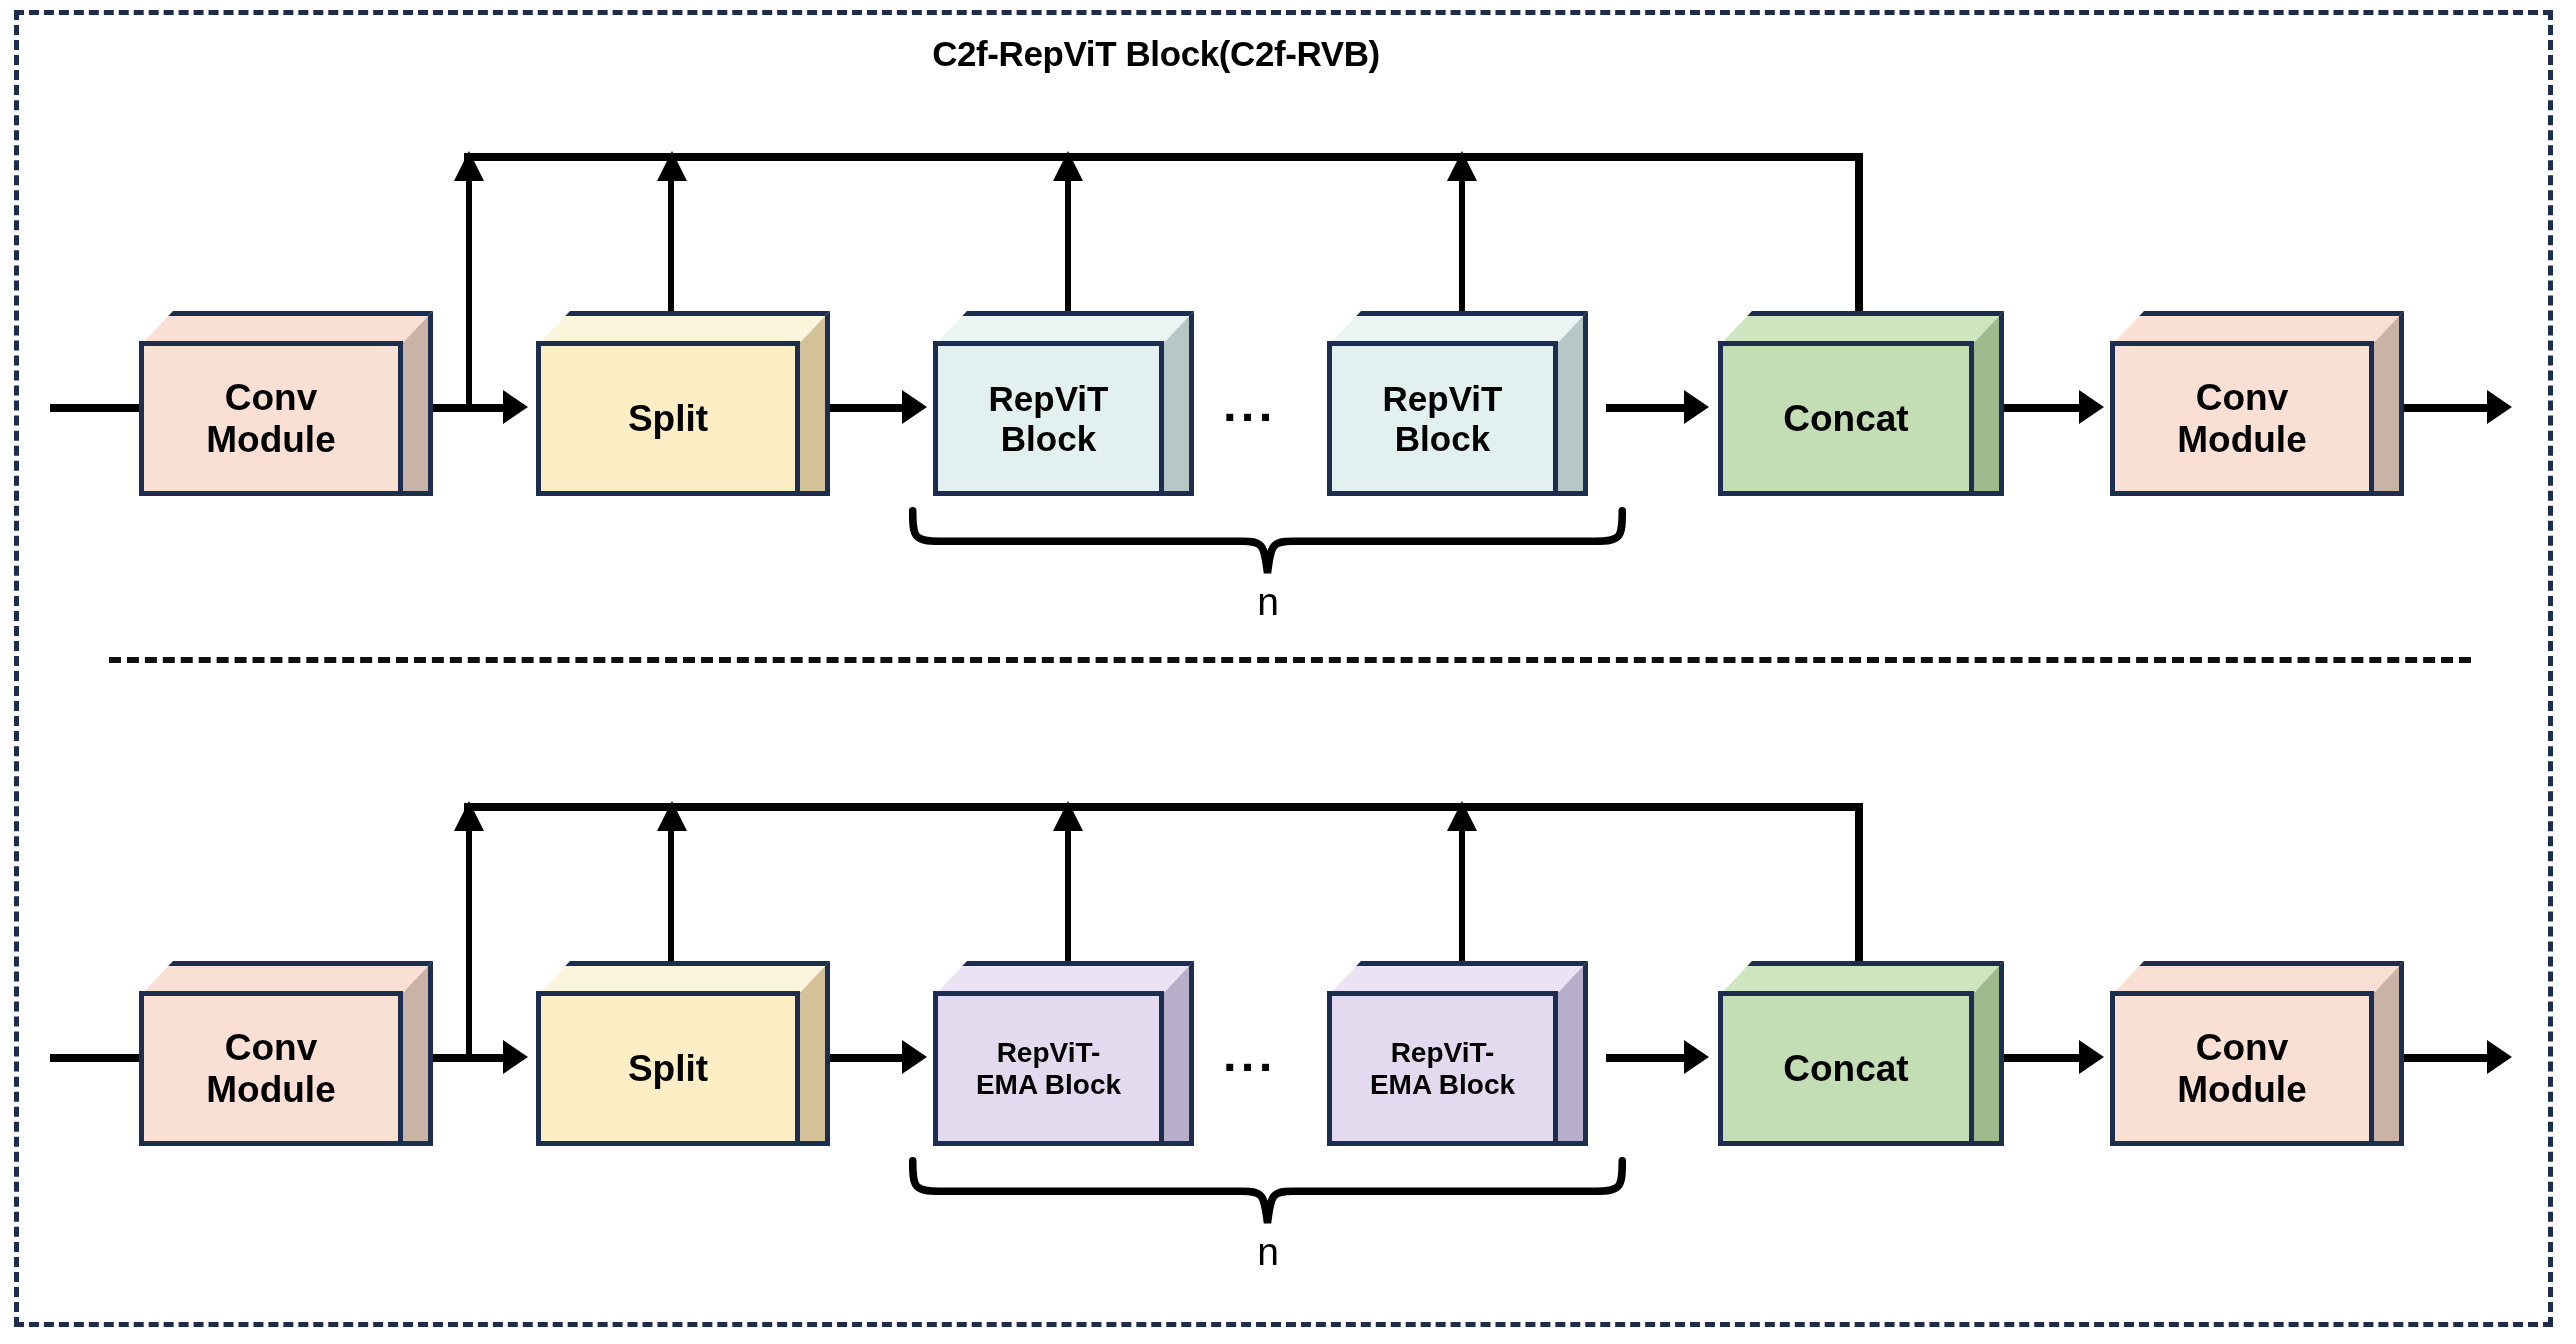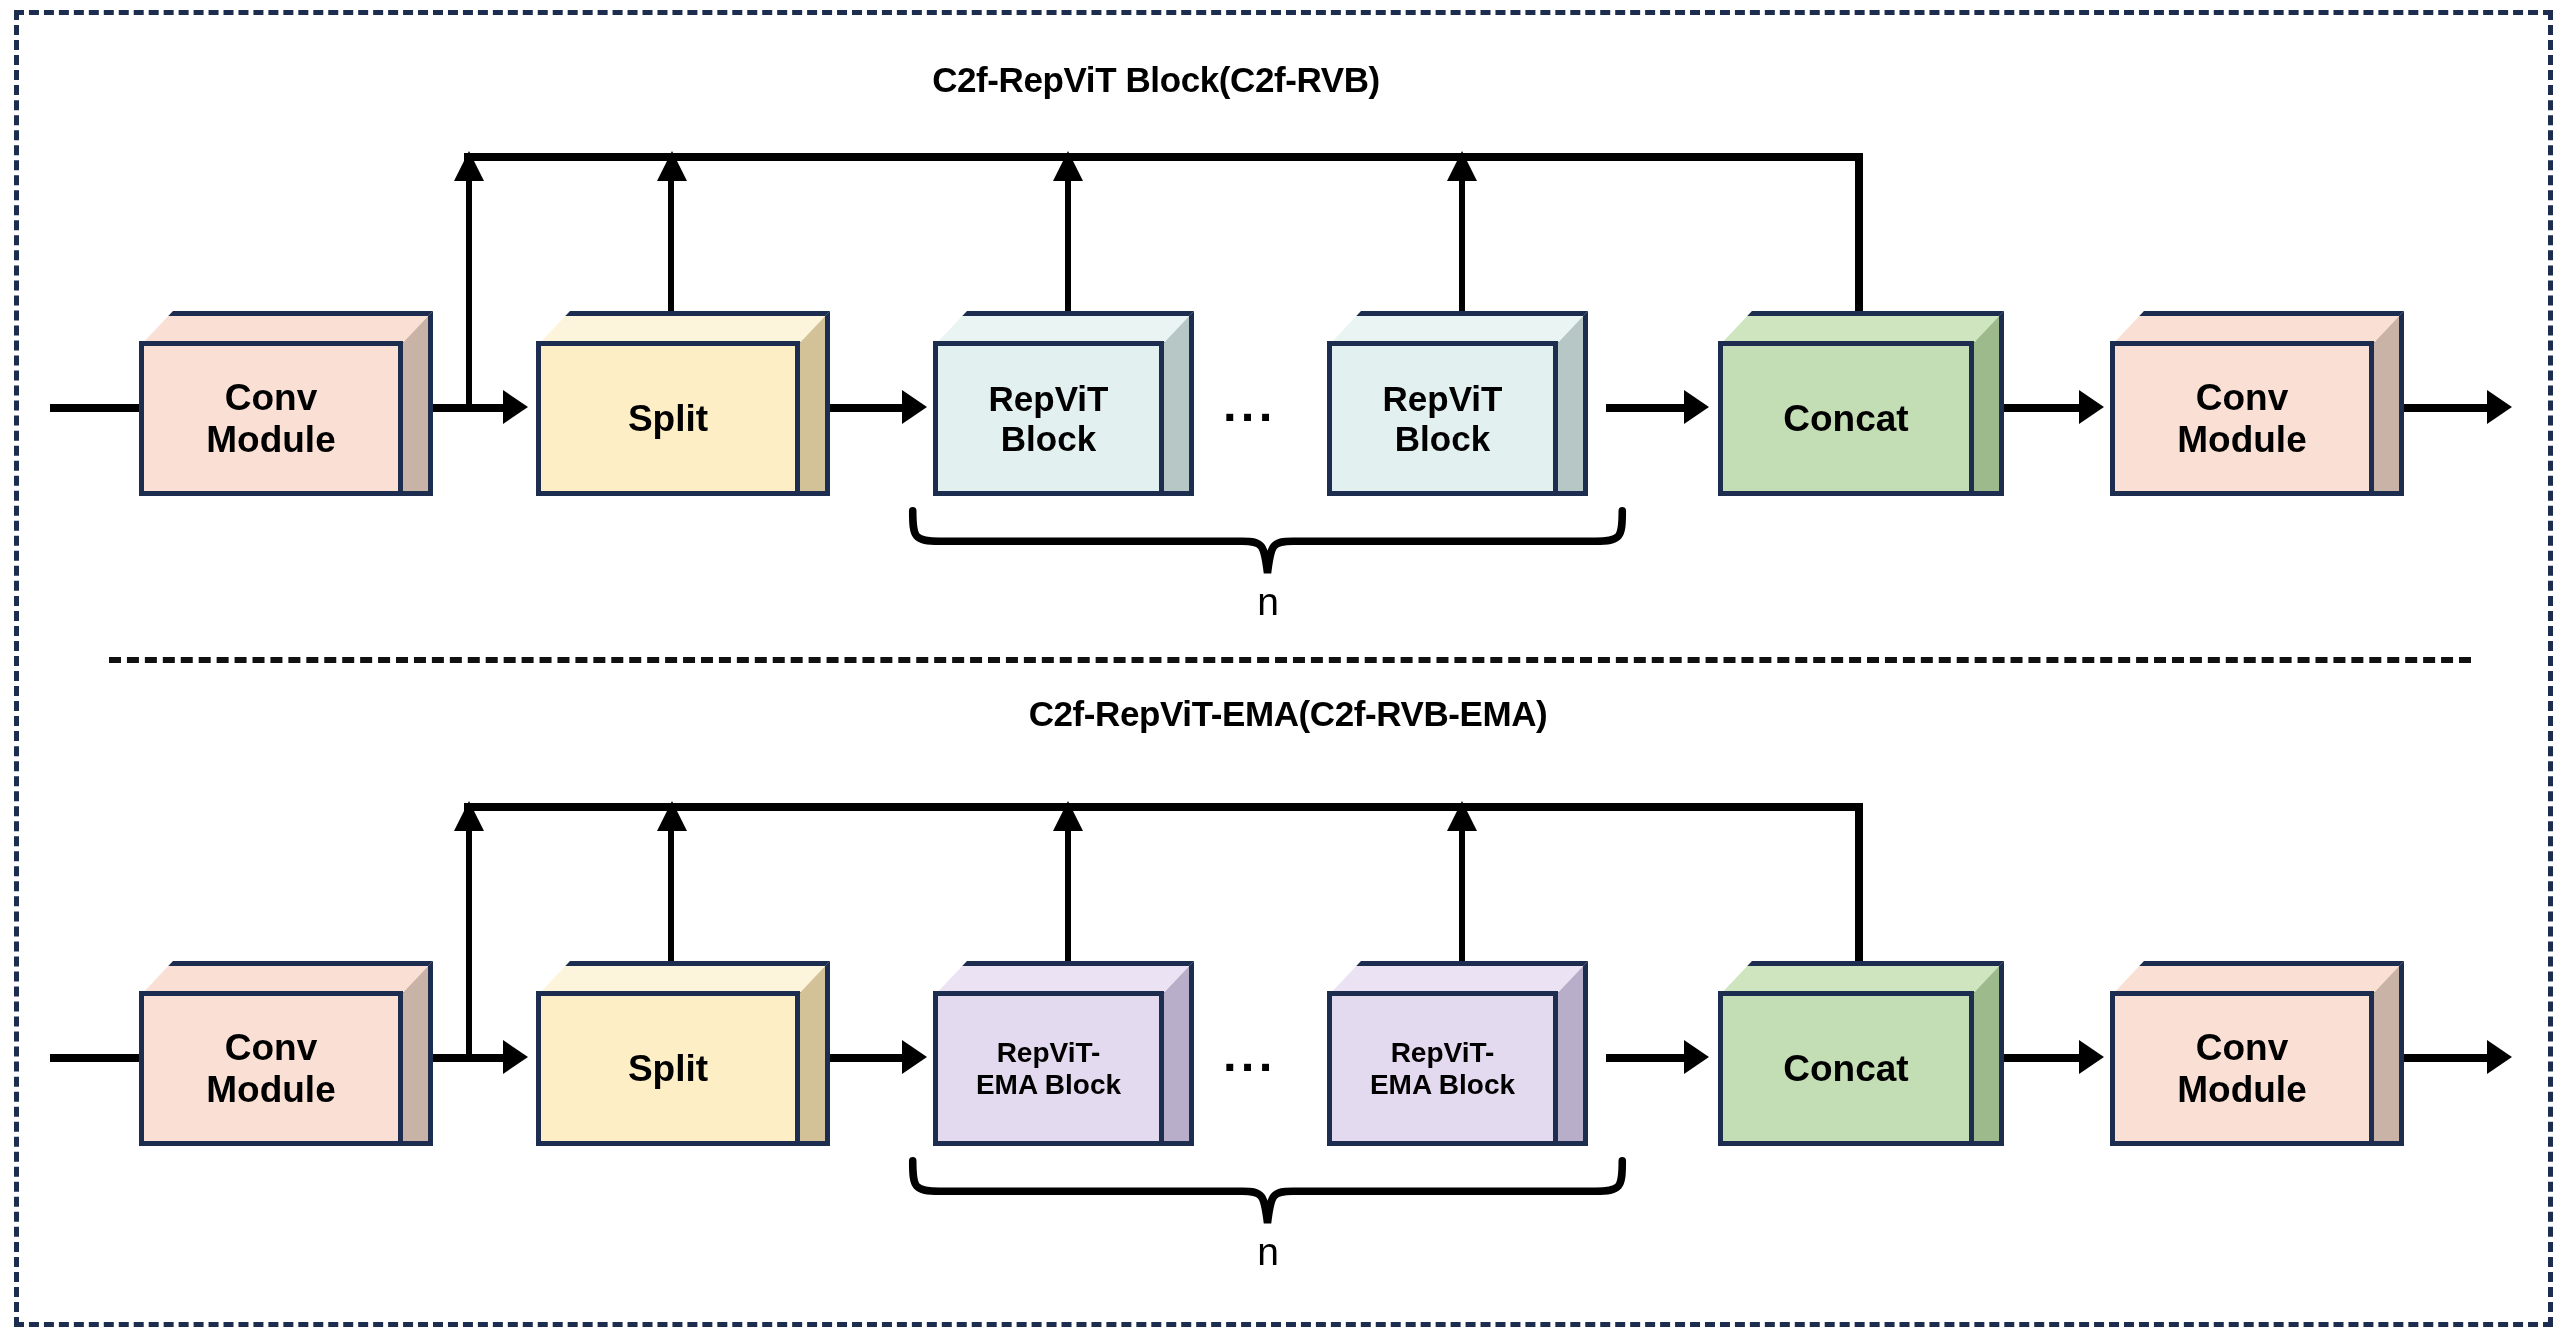--- a/index.html
+++ b/index.html
@@ -45,21 +45,21 @@
   .sec-title {
     position: absolute;
     text-align: center;
     font-weight: bold;
     color: #000000;
     font-family: "Liberation Sans", sans-serif;
     letter-spacing: -0.4px;
     white-space: nowrap;
   }
   #title-top {
-    left: 0; top: 60px; width: 2312px;
+    left: 0; top: 34px; width: 2312px;
     font-size: 35px;
   }
   #title-bottom {
     left: 0; top: 694px; width: 2576px;
     font-size: 35px;
   }
 
   
   .box3d {
     position: absolute;
@@ -280,21 +280,20 @@
       </div>
     </div>
   </div>
 
   <svg class="brace" style="left:906px; top:504px;" width="723" height="76" viewBox="0 0 860 90">
     <path d="M 8 8 C 8 40, 10 44, 40 44 L 400 44 C 424 44, 426 48, 430 82
              C 434 48, 436 44, 460 44 L 820 44 C 850 44, 852 40, 852 8" fill="none" stroke="#000000" stroke-width="9" stroke-linecap="round"></path>
   </svg>
   <div class="nlabel" style="left:1184px; top:580px; width:168px;">n</div>
 
-  <div class="sec-title" id="title-bottom">C2f-RepViT-EMA(C2f-RVB-EMA)</div>
 
   <div class="hline" style="left:50px; top:1054px; width:126px;"></div>
   <div class="arrow-r" style="left:172px; top:1040px;"></div>
 
   <div class="hline" style="left:420px; top:1054px; width:92px;"></div>
   <div class="arrow-r" style="left:503px; top:1040px;"></div>
 
   <div class="hline" style="left:820px; top:1054px; width:92px;"></div>
   <div class="arrow-r" style="left:902px; top:1040px;"></div>
 

